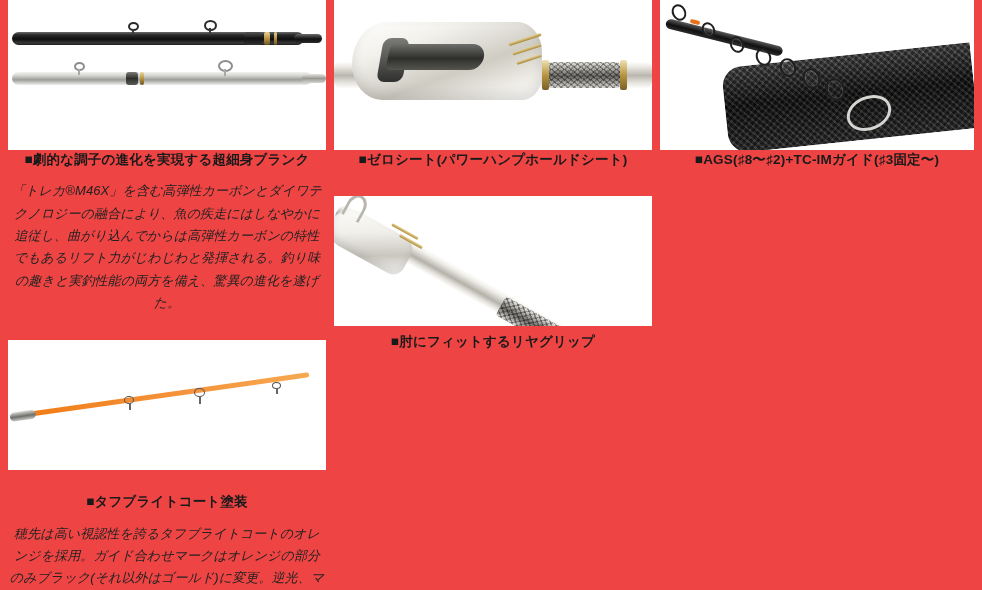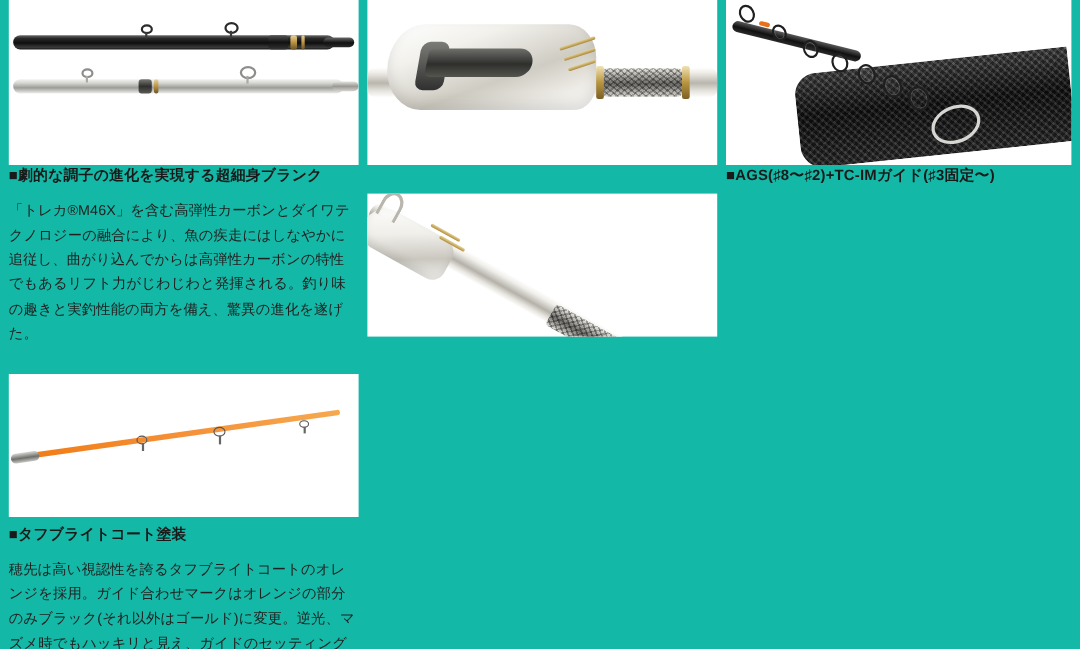--- a/index.html
+++ b/index.html
@@ -6,22 +6,23 @@
   html, body {
     margin: 0; padding: 0;
     width: 982px; height: 590px;
     background: #ffffff;
     font-family: "Liberation Sans", sans-serif;
   }
   .page {
     position: relative;
     width: 982px;
     height: 590px;
-    background: #14b8a6;
+    background: #ef4444;
     overflow: hidden;
+    text-align: center;
   }
   .col {
     position: absolute;
     top: 0;
   }
   .col-1 { left: 8px;   width: 318px; }
   .col-2 { left: 334px; width: 318px; }
   .col-3 { left: 660px; width: 314px; }
 
   .media {
@@ -37,20 +38,21 @@
     line-height: 1.5;
     letter-spacing: 0.2px;
     margin: 0 0 10px 0;
   }
   .body-text {
     font-size: 13px;
     color: #222222;
     line-height: 1.72;
     letter-spacing: 0.1px;
     margin: 0;
+    font-style: italic;
   }
 
   
   .rod-pair {
     height: 150px;
     width: 318px;
   }
   .rod-seg {
     position: absolute;
     height: 13px;
@@ -309,49 +311,51 @@
       <div class="tip-line"></div>
       <div class="tip-butt"></div>
       <div class="tip-guide" style="left:186px; top:48px; width:11px; height:9px;"></div>
       <div class="tip-guide-stem" style="left:191px; top:56px; height:8px;"></div>
       <div class="tip-guide" style="left:116px; top:56px; width:10px; height:8px;"></div>
       <div class="tip-guide-stem" style="left:121px; top:63px; height:7px;"></div>
       <div class="tip-guide" style="left:264px; top:42px; width:9px; height:7px;"></div>
       <div class="tip-guide-stem" style="left:268px; top:48px; height:6px;"></div>
     </div>
 
-    <h3 class="heading" style="margin-top:6px;">■タフブライトコート塗装</h3>
+    <h3 class="heading" style="margin-top:22px;">■タフブライトコート塗装</h3>
     <p class="body-text">穂先は高い視認性を誇るタフブライトコートのオレンジを採用。ガイド合わせマークはオレンジの部分のみブラック(それ以外はゴールド)に変更。逆光、マズメ時でもハッキリと見え、ガイドのセッティングが容易。</p>
   </div>
 
   <div class="col col-2">
 
     <div class="media seat-wrap">
       <div class="seat-tube"></div>
       <div class="seat-body"></div>
       <div class="seat-lever2"></div>
       <div class="seat-lever"></div>
       <div class="seat-gold-line" style="left:174px; top:38px; width:34px;"></div>
       <div class="seat-gold-line" style="left:178px; top:48px; width:30px;"></div>
       <div class="seat-gold-line" style="left:182px; top:58px; width:26px;"></div>
       <div class="seat-grip"></div>
       <div class="seat-ring" style="left:208px;"></div>
       <div class="seat-ring" style="left:286px;"></div>
     </div>
 
+    <h3 class="heading">■ゼロシート(パワーハンプホールドシート)</h3>
 
     <div class="media grip-wrap" style="margin-top:26px;">
       <div class="grip-rod"></div>
       <div class="grip-seat"></div>
       <div class="grip-hook"></div>
       <div class="grip-gold" style="left:56px; top:34px; width:30px; transform:rotate(29deg);"></div>
       <div class="grip-gold" style="left:64px; top:44px; width:26px; transform:rotate(29deg);"></div>
       <div class="grip-knurl"></div>
     </div>
 
+    <h3 class="heading" style="margin-top:6px;">■肘にフィットするリヤグリップ</h3>
   </div>
 
   <div class="col col-3">
 
     <div class="media ags-wrap">
       <div class="ags-blank"></div>
       <div class="ags-tip"></div>
       <div class="ags-orange" style="left:30px; top:20px; width:10px; height:4px; transform:rotate(14deg);"></div>
 
       <div class="ags-guide" style="left:12px; top:4px; width:14px; height:17px; transform:rotate(-28deg);"></div>

